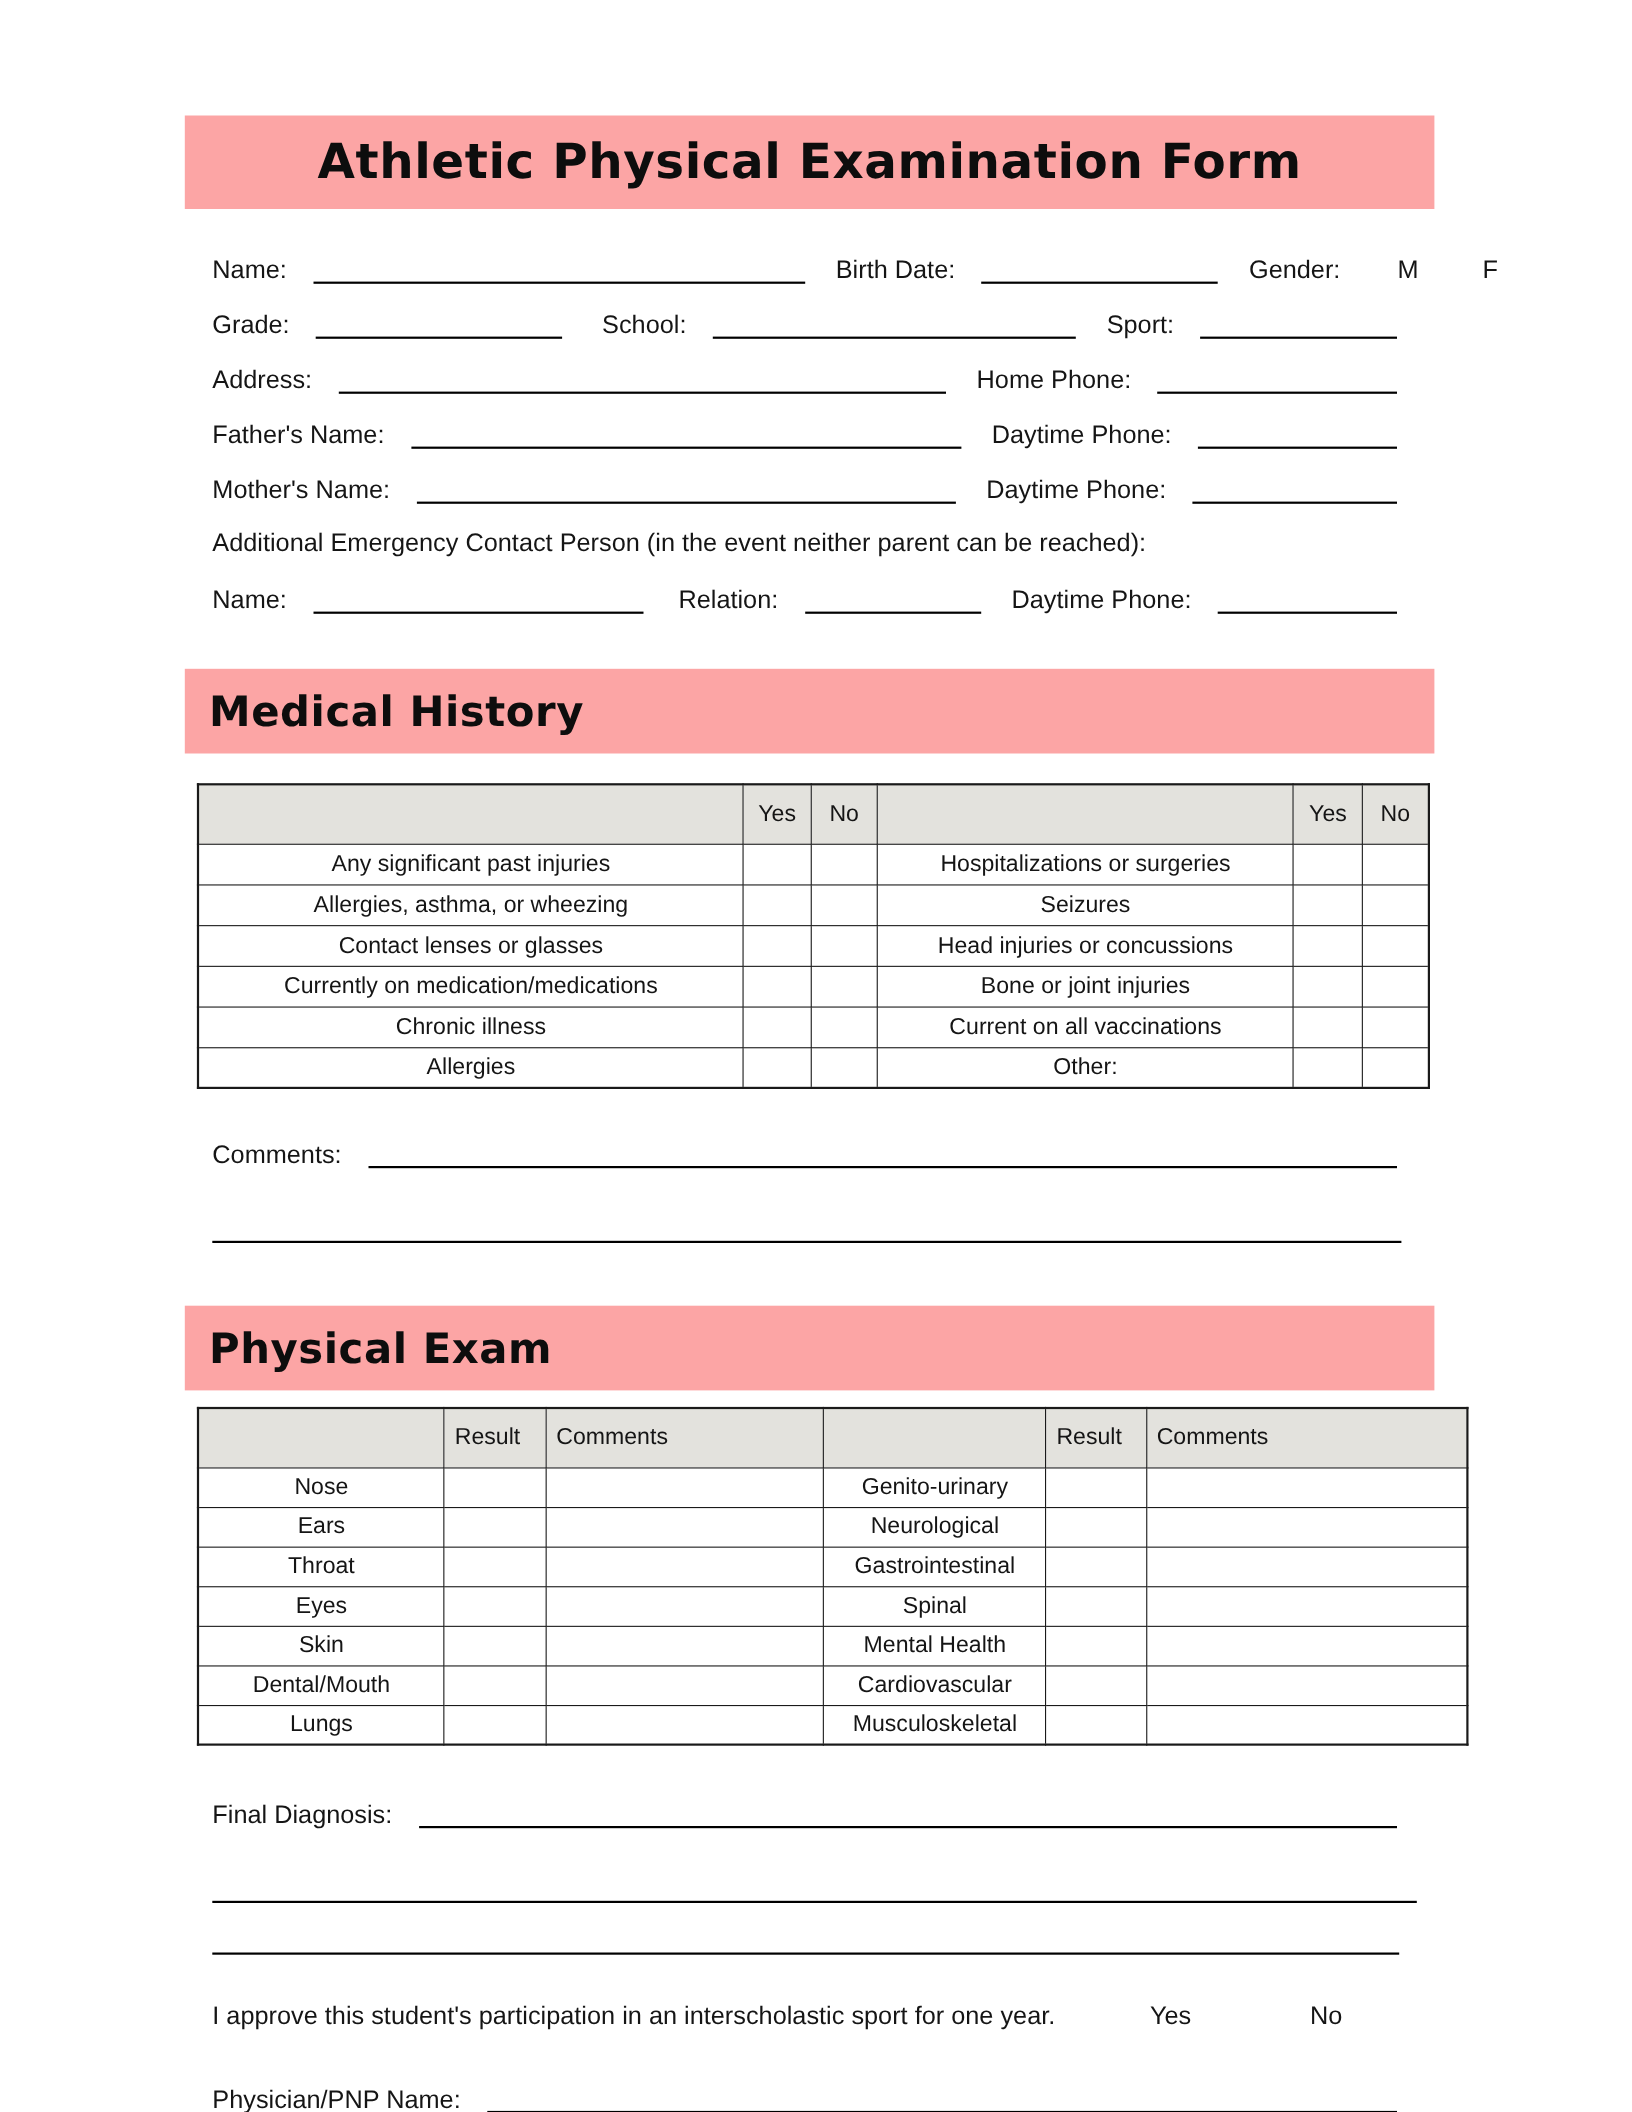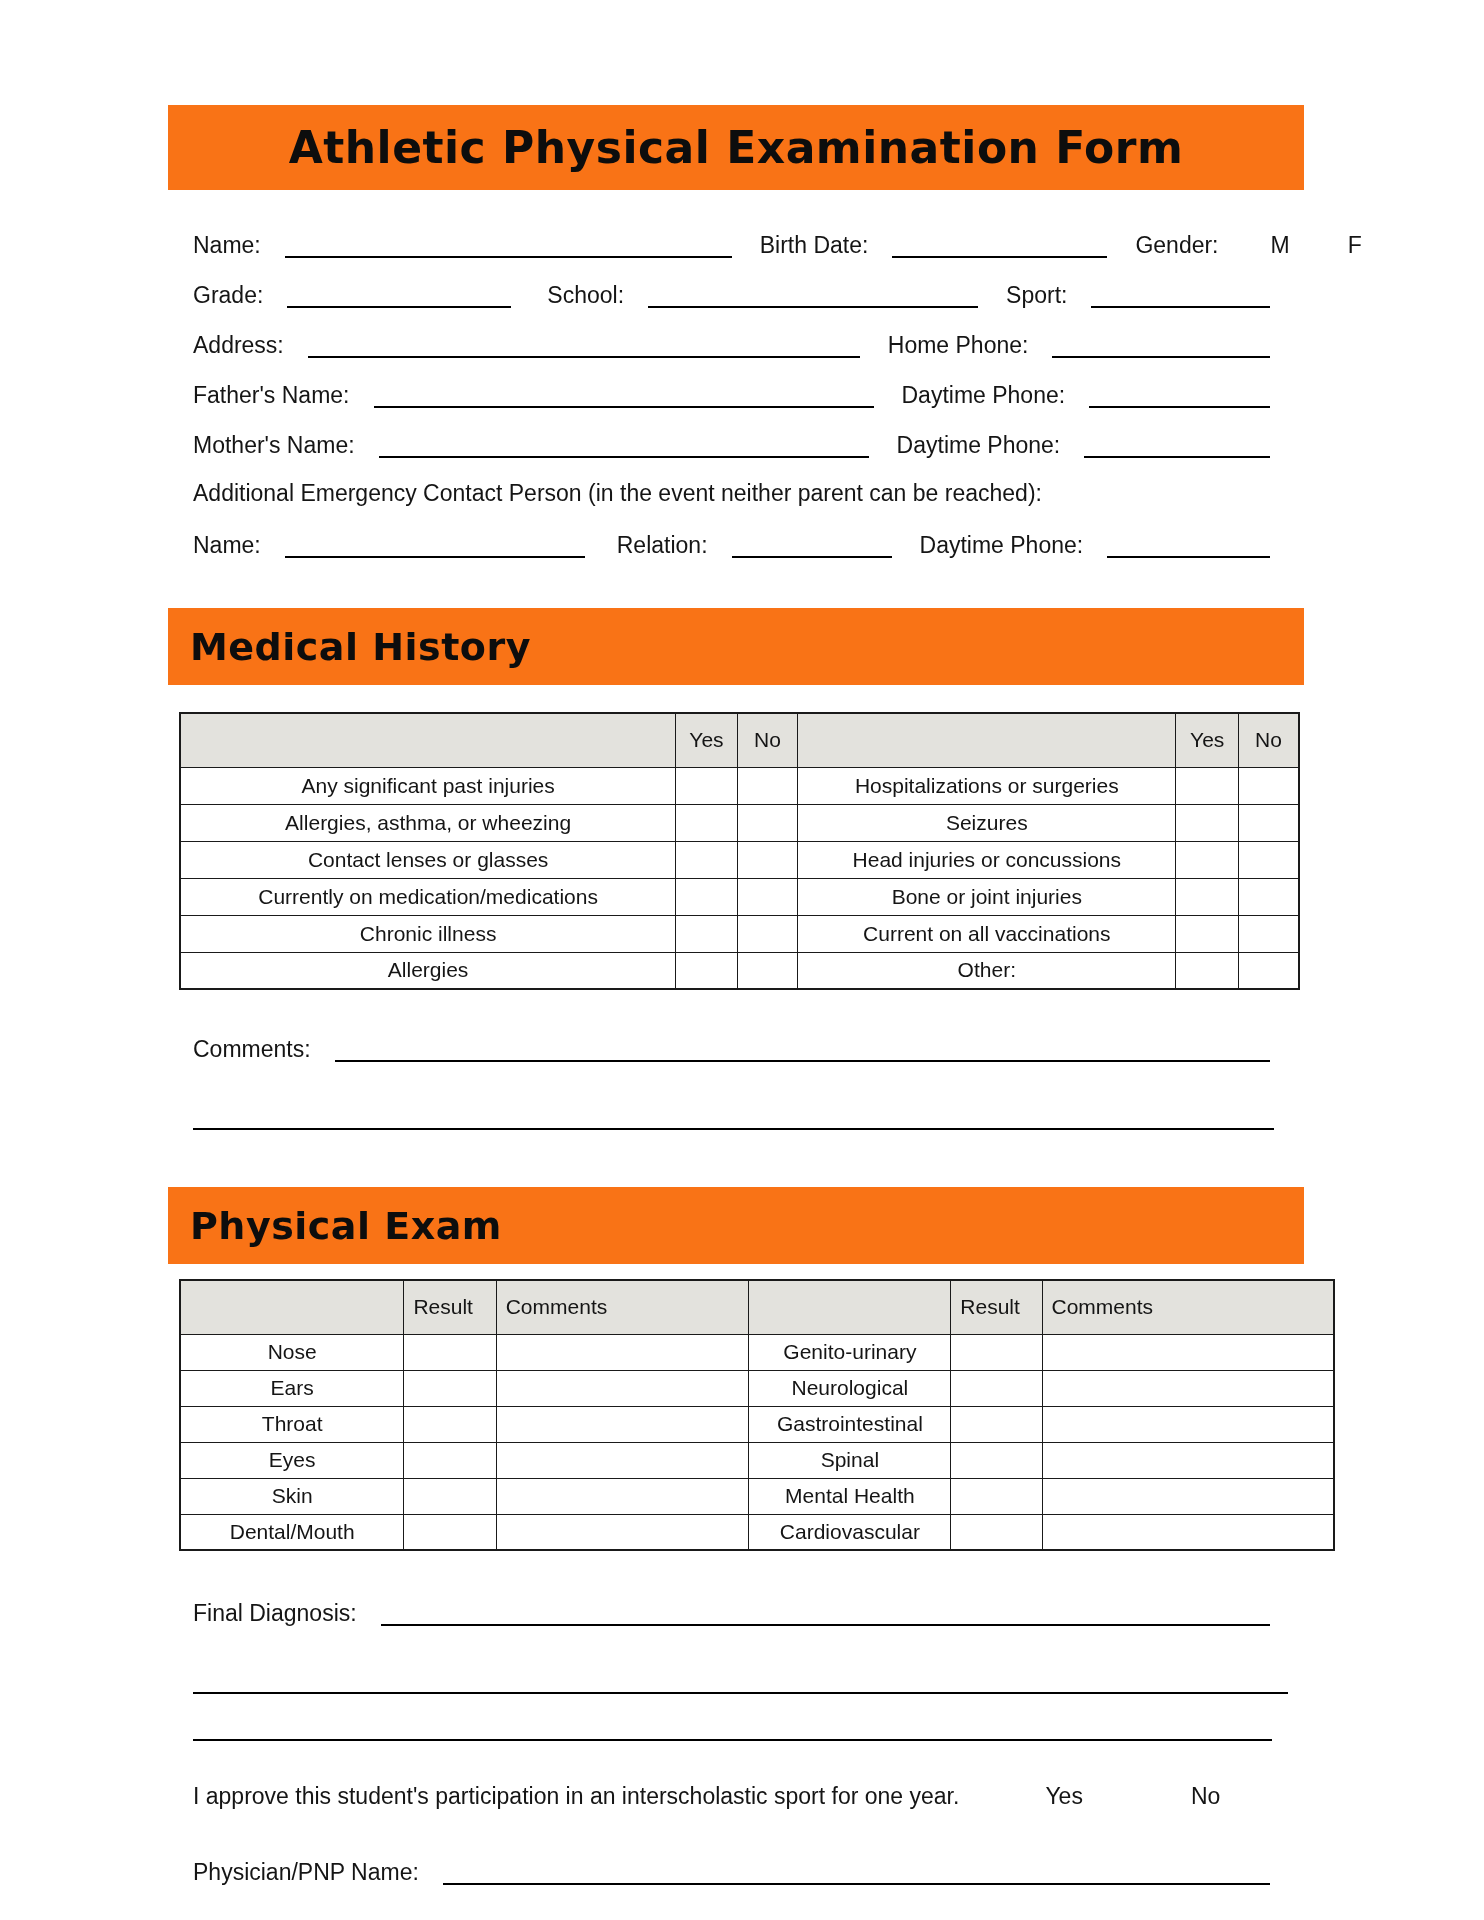--- a/index.html
+++ b/index.html
@@ -5,21 +5,21 @@
   * { margin:0; padding:0; box-sizing:border-box; }
   html,body { background:#ffffff; }
   body {
     width:1484px; height:1920px; overflow:hidden;
     font-family:"Liberation Sans", sans-serif;
     color:#151515;
   }
   .sheet { position:relative; width:1484px; height:1920px; background:#fff; }
 
   
-  .banner { background:#f97316; }
+  .banner { background:#fca5a5; }
   .title-banner {
     margin:105px 180px 0 168px; height:85px;
     display:flex; align-items:center; justify-content:center;
   }
   .title-banner h1 {
     font-family:"DejaVu Sans", sans-serif; font-weight:800;
     font-size:44px; letter-spacing:.5px; color:#0d0d0d;
   }
   .section-banner {
     margin:0 180px 0 168px; height:77px;
@@ -283,20 +283,28 @@
         <td class="blank-cell"></td>
       </tr>
       <tr>
         <td class="lbl">Dental/Mouth</td>
         <td class="blank-cell"></td>
         <td class="blank-cell"></td>
         <td class="lbl">Cardiovascular</td>
         <td class="blank-cell"></td>
         <td class="blank-cell"></td>
       </tr>
+      <tr>
+        <td class="lbl">Lungs</td>
+        <td class="blank-cell"></td>
+        <td class="blank-cell"></td>
+        <td class="lbl">Musculoskeletal</td>
+        <td class="blank-cell"></td>
+        <td class="blank-cell"></td>
+      </tr>
     </tbody>
   </table>
 
   <div class="row wide fd-row">
     <span class="lbl">Final Diagnosis:</span>
     <span class="line grow"></span>
   </div>
   <div class="wide full-line fd-line2"></div>
   <div class="wide full-line fd-line3"></div>
 

